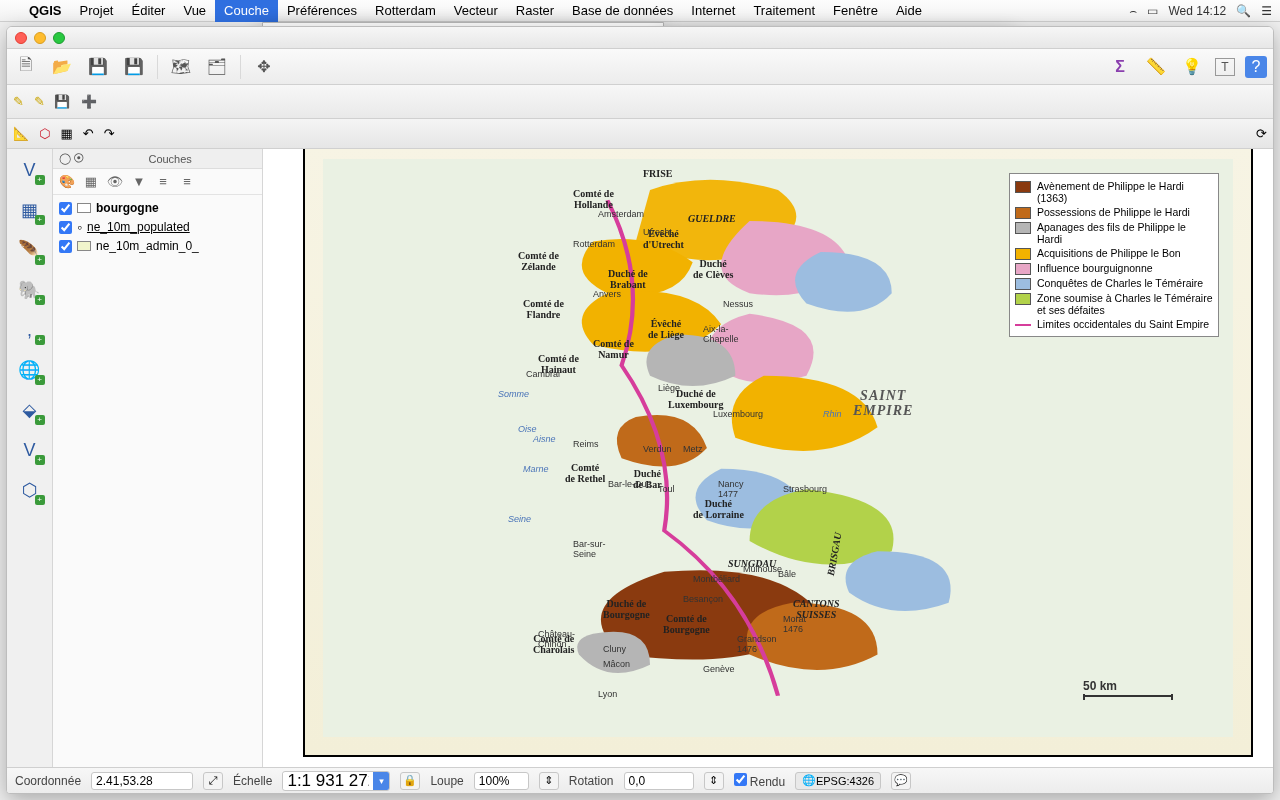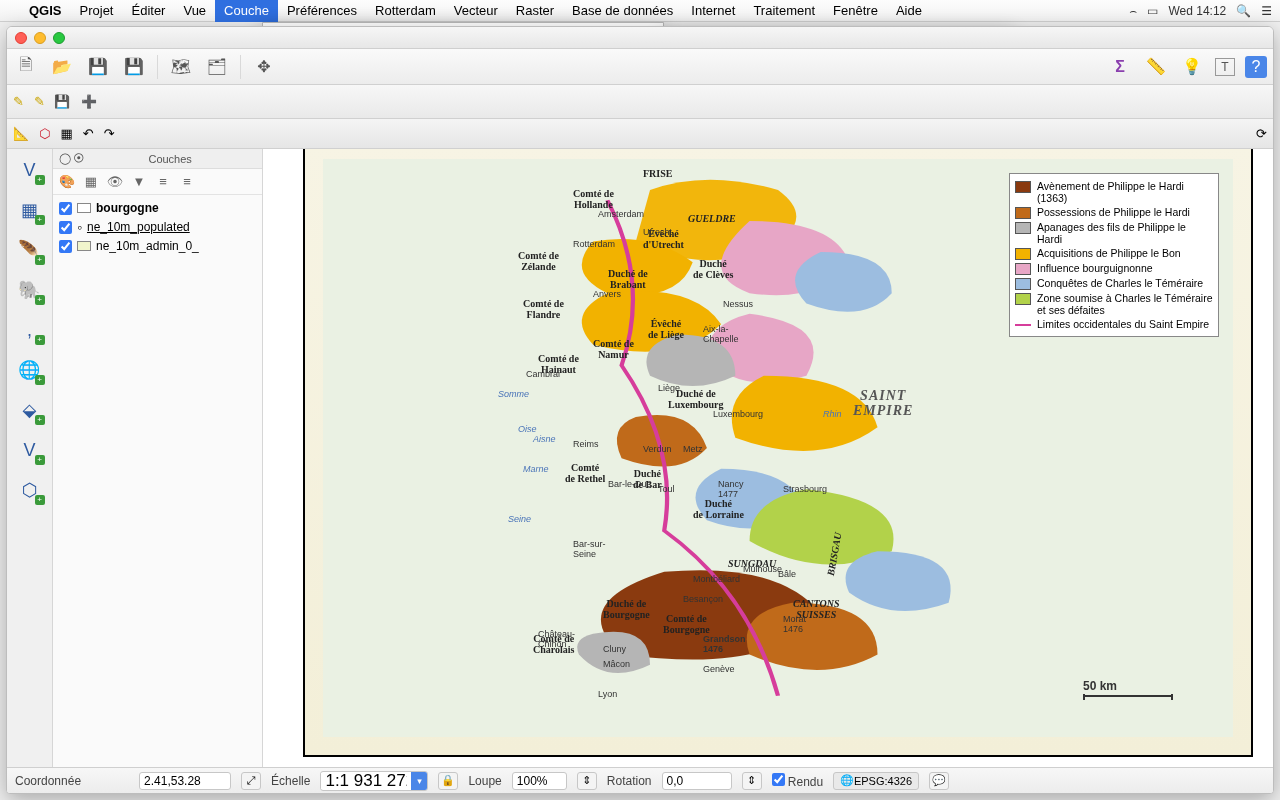--- a/index.html
+++ b/index.html
@@ -437,21 +437,21 @@
               <div class="citylabel" style="left: 360px; top: 285px;">Metz</div>
               <div class="citylabel" style="left: 335px; top: 325px;">Toul</div>
               <div class="citylabel" style="left: 285px; top: 320px;">Bar-le-Duc</div>
               <div class="citylabel" style="left: 395px; top: 320px;">Nancy<br>1477</div>
               <div class="citylabel" style="left: 460px; top: 325px;">Strasbourg</div>
               <div class="citylabel" style="left: 420px; top: 405px;">Mulhouse</div>
               <div class="citylabel" style="left: 370px; top: 415px;">Montbéliard</div>
               <div class="citylabel" style="left: 455px; top: 410px;">Bâle</div>
               <div class="citylabel" style="left: 360px; top: 435px;">Besançon</div>
               <div class="citylabel" style="left: 460px; top: 455px;">Morat<br>1476</div>
-              <div class="citylabel" style="left: 380px; top: 475px; font-weight: bold;">Grandson<br>1476</div>
+              <div class="citylabel" style="left: 414px; top: 475px;">Grandson<br>1476</div>
               <div class="citylabel" style="left: 380px; top: 505px;">Genève</div>
               <div class="citylabel" style="left: 275px; top: 530px;">Lyon</div>
               <div class="citylabel" style="left: 280px; top: 500px;">Mâcon</div>
               <div class="citylabel" style="left: 280px; top: 485px;">Cluny</div>
               <div class="citylabel" style="left: 215px; top: 470px;">Château-<br>Chinon</div>
               <div class="citylabel" style="left: 250px; top: 380px;">Bar-sur-<br>Seine</div>
               <div class="citylabel" style="left: 400px; top: 140px;">Nessus</div>
               <div class="citylabel" style="left: 195px; top: 265px; font-style: italic; color: rgb(74, 116, 184);">Oise</div>
               <div class="citylabel" style="left: 210px; top: 275px; font-style: italic; color: rgb(74, 116, 184);">Aisne</div>
               <div class="citylabel" style="left: 200px; top: 305px; font-style: italic; color: rgb(74, 116, 184);">Marne</div>
@@ -463,21 +463,21 @@
             <span>50 km</span>
             <div class="bar"></div>
           </div>
         </div>
       </div>
     </div>
   </div>
 
   <div class="statusbar">
     <label>Coordonnée</label>
-    <input type="text" style="width: 92px; margin-left: 48px;" value="2.41,53.28">
+    <input type="text" style="width: 102px;" value="2.41,53.28">
     <div class="mini-btn">⤢</div>
     <label>Échelle</label>
     <div class="combo">
       <input style="width: 90px;" value="1:1 931 272">
       <div class="dd">▾</div>
     </div>
     <div class="mini-btn">🔒</div>
     <label>Loupe</label>
     <input type="text" style="width: 55px;" value="100%">
     <div class="mini-btn">⇕</div>

